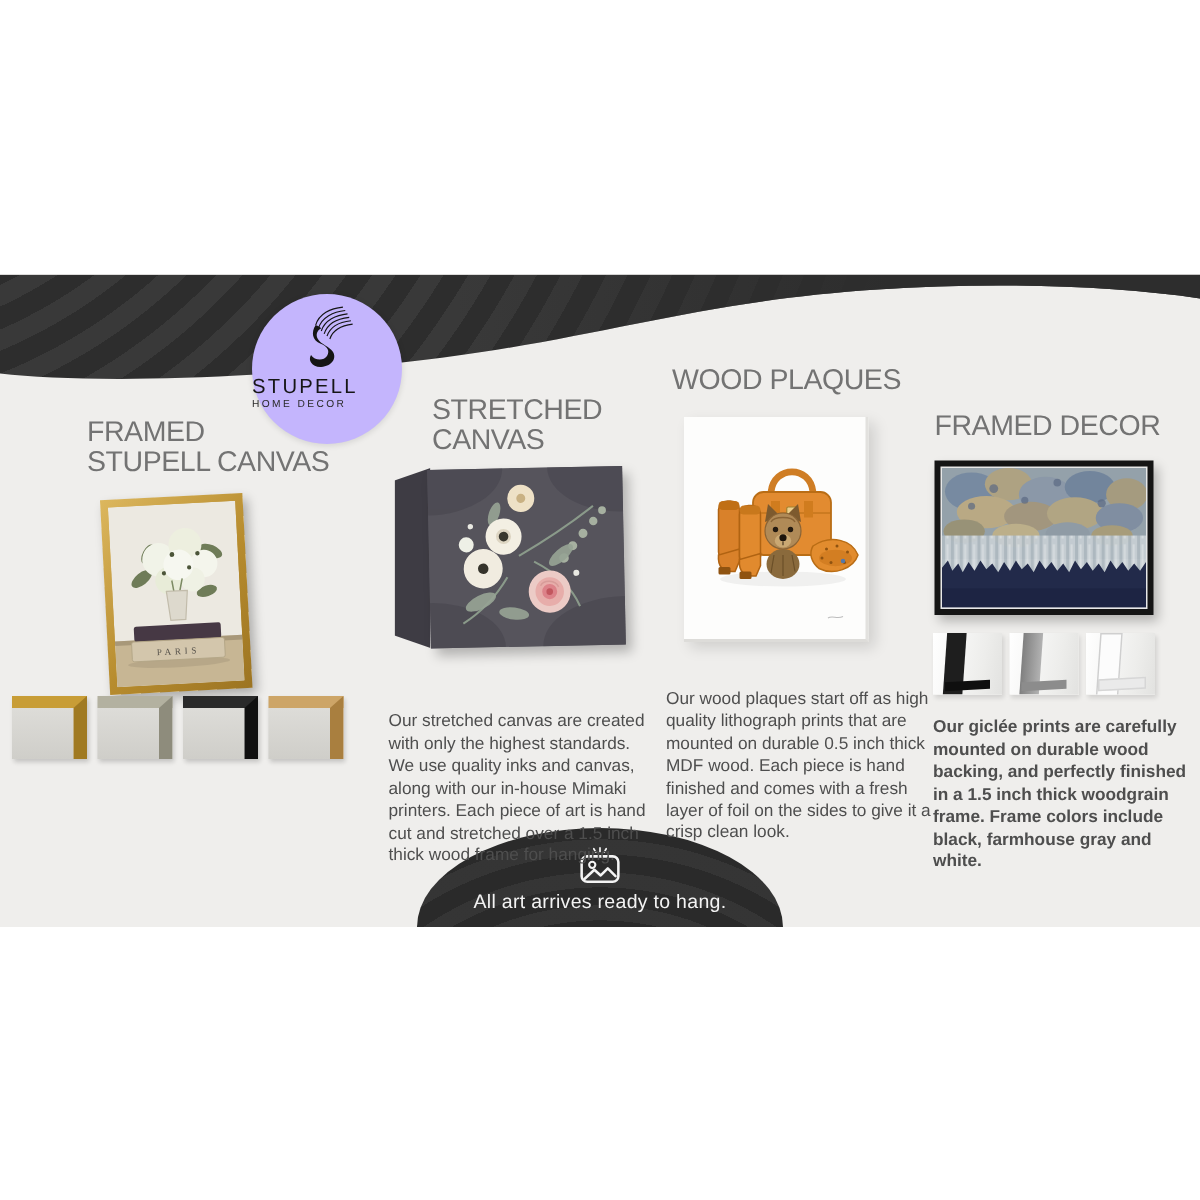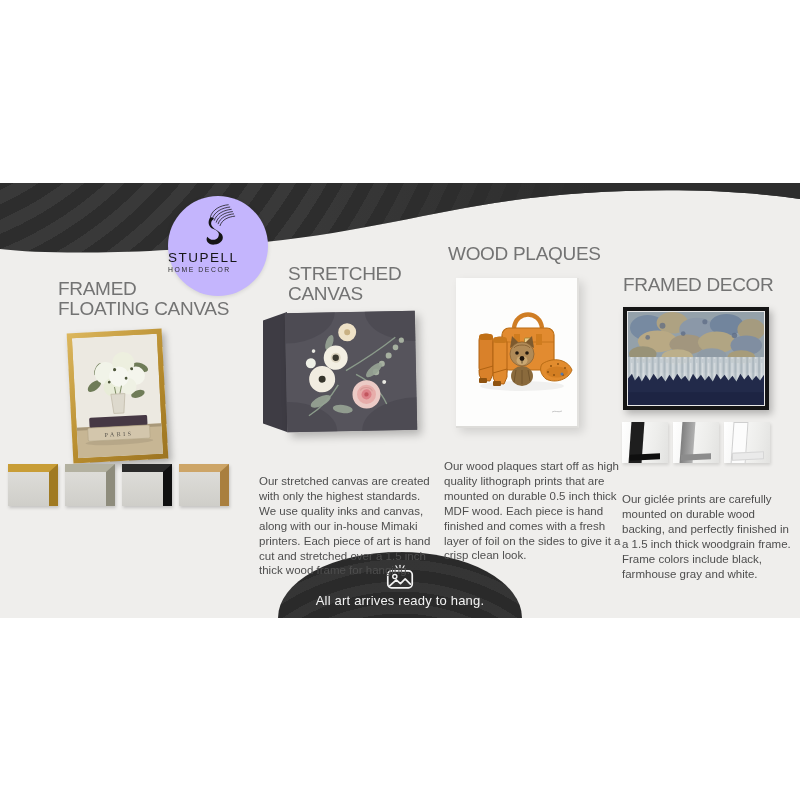--- a/index.html
+++ b/index.html
@@ -72,21 +72,21 @@
   .s4-frame svg{display:block;width:100%;height:100%;}
   .s4-samples{position:absolute;left:622px;top:422px;display:flex;gap:5px;z-index:3;}
   .gsample{width:46px;height:41px;position:relative;overflow:hidden;
            background:linear-gradient(100deg,#ffffff 0%,#ededeb 70%,#e2e2e0 100%);
            box-shadow:1px 2px 3px rgba(0,0,0,.12);}
   .gbar{position:absolute;left:8px;top:0;width:13px;height:100%;transform:skewX(-4deg);}
   .gfoot{position:absolute;left:8px;bottom:3px;width:30px;height:6px;transform:skewY(-3deg);}
   .g-black .gbar{background:#1e1e1e;} .g-black .gfoot{background:#0f0f0f;}
   .g-gray  .gbar{background:linear-gradient(90deg,#7f7f7f,#b2b2b2);} .g-gray .gfoot{background:#8c8c8c;}
   .g-white .gbar{background:#fcfcfc;border:1px solid #cfcfcf;} .g-white .gfoot{background:#eaeaea;border:1px solid #d6d6d6;}
-  .s4-desc{left:622px;top:492px;width:172px;}
+  .s4-desc{left:622px;top:478px;width:172px;font-weight:bold;}
 
   
   .banner{position:absolute;left:278px;top:369px;width:244px;height:132px;border-radius:50%;
           background-color:#2a2a2a;
           background-image:repeating-radial-gradient(circle at 50% 180%,
              rgba(255,255,255,0.05) 0 10px, rgba(255,255,255,0) 10px 22px);
           text-align:center;}
   .banner svg{display:block;margin:12px auto 2px;}
   .banner-text{color:#f3f3f3;font-size:13px;letter-spacing:.2px;}
 </style>
@@ -124,21 +124,21 @@
         <path d="M95,34 C78,36 61,42 55,60"></path>
       </g>
       <path fill="#151515" d="M30,36 C22,48 24,62 38,68 C50,73 56,80 50,90 C44,99 28,98 22,88 C16,97 24,110 40,109 C58,108 68,94 60,82 C54,73 40,70 34,60 C30,53 32,45 40,41 C36,38 32,36 30,36 Z"></path>
     </svg>
     <div class="logo-name">STUPELL</div>
     <div class="logo-tag">HOME DECOR</div>
   </div>
 
   <div class="sec-title s1-title">
     <div>FRAMED</div>
-    <div>FLOATING CANVAS</div>
+    <div>STUPELL CANVAS</div>
   </div>
 
   <div class="s1-art">
     <svg viewBox="0 0 85 118" preserveAspectRatio="none">
       <rect width="85" height="118" fill="#ece9e1"></rect>
       <rect y="88" width="85" height="30" fill="#c7b694"></rect>
       <rect y="88" width="85" height="3" fill="#8a7a5d" opacity=".5"></rect>
       <g fill="#6f7c58">
         <ellipse cx="20" cy="48" rx="8" ry="4" transform="rotate(-35 20 48)"></ellipse>
         <ellipse cx="67" cy="32" rx="8" ry="4" transform="rotate(25 67 32)"></ellipse>

